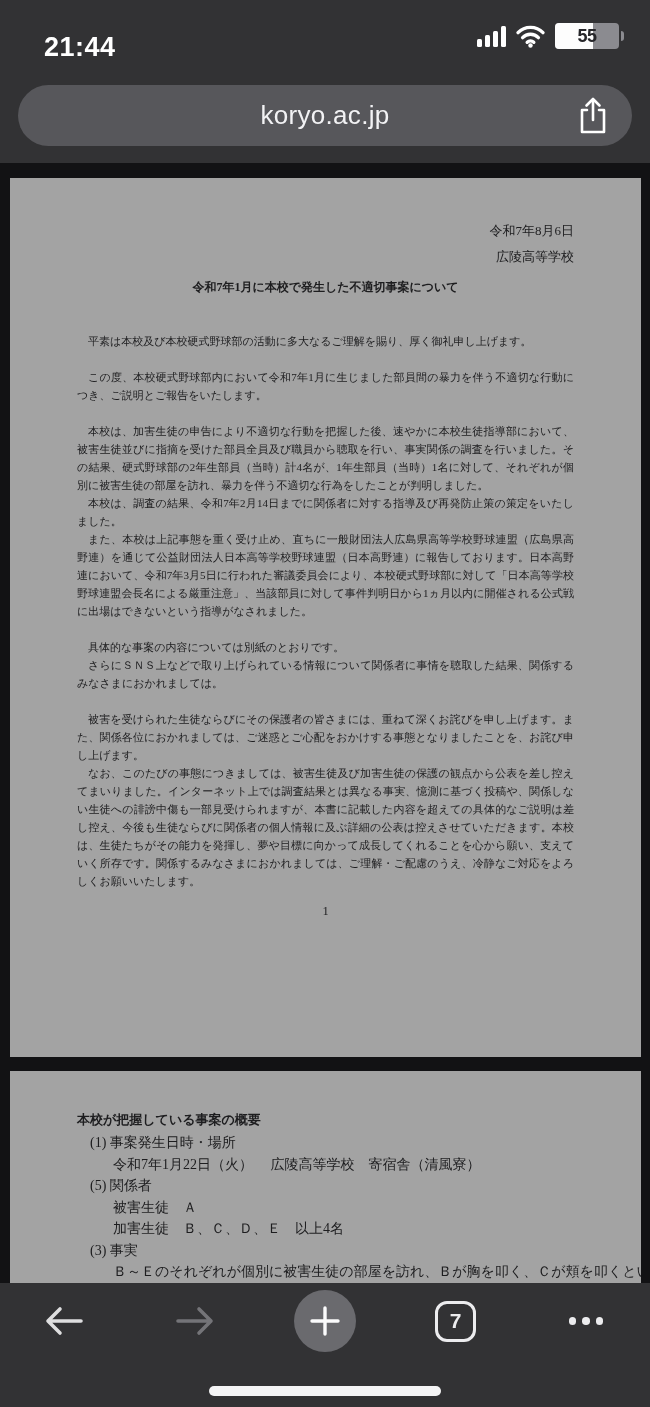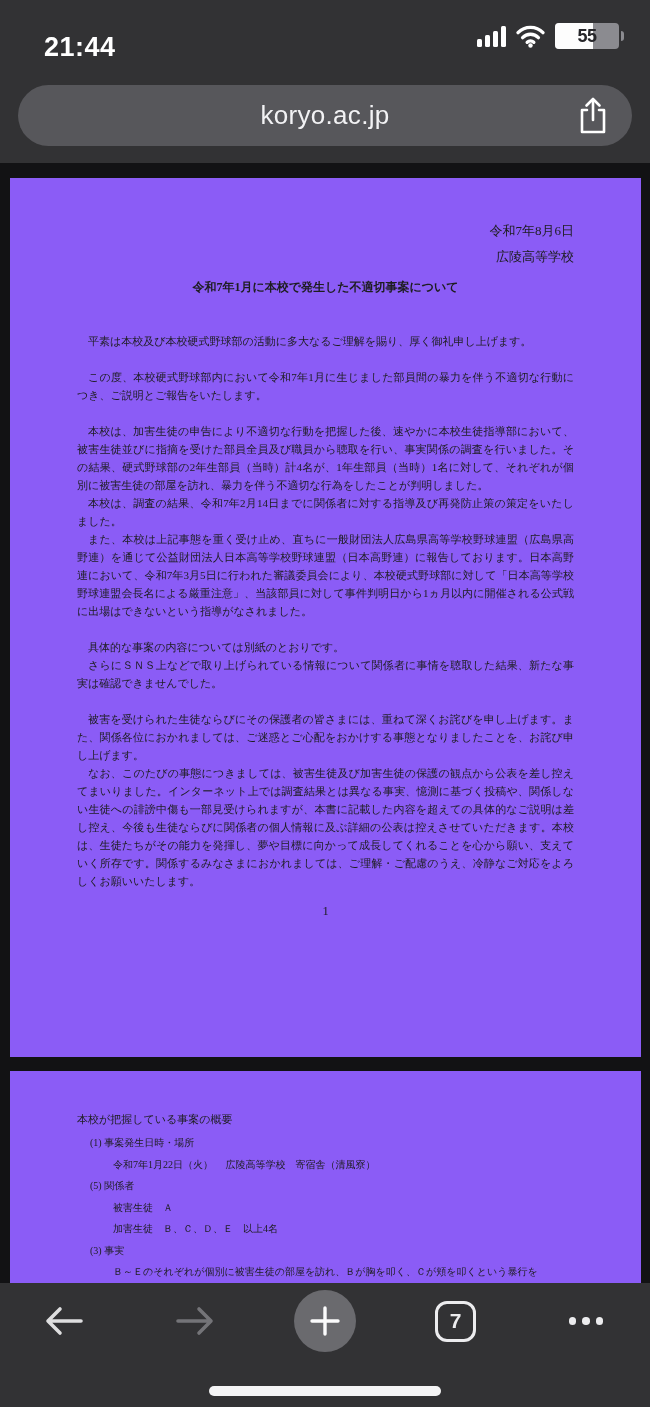--- a/index.html
+++ b/index.html
@@ -52,38 +52,38 @@
     color:#f2f2f4; font-size:26px; letter-spacing:.3px;
   }
   .share-btn {
     position:absolute; right:16px; top:8px; width:46px; height:46px;
     display:flex; align-items:center; justify-content:center;
   }
 
   
   .web-content { position:absolute; left:0; top:163px; width:650px; height:1244px; background:#121214; }
   .pdf-page {
-    position:absolute; left:10px; width:631px; background:#8b5cf6;
+    position:absolute; left:10px; width:631px; background:#a3a3a3;
     color:#1d1d1f;
     font-family:"Liberation Serif","DejaVu Serif",serif;
   }
   .page-1 { top:15px; height:879px; overflow:hidden; padding:40px 67px 0 67px; }
   .page-2 { top:908px; height:430px; overflow:hidden; padding:38px 67px 0 67px; }
 
   .doc-header { text-align:right; font-size:13px; line-height:26px; }
   .doc-title {
     text-align:center; font-weight:700; font-size:12px; line-height:26px; margin-top:4px;
   }
   .doc-body { margin-top:32px; font-size:11px; line-height:18px; text-align:justify; }
   .doc-body p { text-indent:1em; margin:0; }
   .doc-body p.gap-after { margin-bottom:18px; }
   .page-num { text-align:center; font-size:12.5px; margin-top:14px; }
 
-  .overview-heading { font-weight:400; font-size:11px; line-height:21px; }
-  .overview-list { font-size:10px; line-height:21.5px; margin-top:2px; }
+  .overview-heading { font-weight:700; font-size:13px; line-height:21px; }
+  .overview-list { font-size:14px; line-height:21.5px; margin-top:2px; }
   .overview-list div { white-space:nowrap; }
   .overview-list .indent-1 { padding-left:13px; }
   .overview-list .indent-2 { padding-left:36px; }
 
   
   .toolbar {
     position:absolute; left:0; top:1283px; width:650px; height:124px;
     background:#323234; z-index:20;
   }
   .toolbar-row {
@@ -164,21 +164,21 @@
         <p class="gap-after">この度、本校硬式野球部内において令和7年1月に生じました部員間の暴力を伴う不適切な行動につき、ご説明とご報告をいたします。</p>
 
         <p>本校は、加害生徒の申告により不適切な行動を把握した後、速やかに本校生徒指導部において、被害生徒並びに指摘を受けた部員全員及び職員から聴取を行い、事実関係の調査を行いました。その結果、硬式野球部の2年生部員（当時）計4名が、1年生部員（当時）1名に対して、それぞれが個別に被害生徒の部屋を訪れ、暴力を伴う不適切な行為をしたことが判明しました。</p>
 
         <p>本校は、調査の結果、令和7年2月14日までに関係者に対する指導及び再発防止策の策定をいたしました。</p>
 
         <p class="gap-after">また、本校は上記事態を重く受け止め、直ちに一般財団法人広島県高等学校野球連盟（広島県高野連）を通じて公益財団法人日本高等学校野球連盟（日本高野連）に報告しております。日本高野連において、令和7年3月5日に行われた審議委員会により、本校硬式野球部に対して「日本高等学校野球連盟会長名による厳重注意」、当該部員に対して事件判明日から1ヵ月以内に開催される公式戦に出場はできないという指導がなされました。</p>
 
         <p>具体的な事案の内容については別紙のとおりです。</p>
 
-        <p class="gap-after">さらにＳＮＳ上などで取り上げられている情報について関係者に事情を聴取した結果、新たな事実は確認できませんでした。</p>
+        <p class="gap-after">さらにＳＮＳ上などで取り上げられている情報について関係者に事情を聴取した結果、関係するみなさまにおかれましては。</p>
 
         <p>被害を受けられた生徒ならびにその保護者の皆さまには、重ねて深くお詫びを申し上げます。また、関係各位におかれましては、ご迷惑とご心配をおかけする事態となりましたことを、お詫び申し上げます。</p>
 
 
         <p>なお、このたびの事態につきましては、被害生徒及び加害生徒の保護の観点から公表を差し控えてまいりました。インターネット上では調査結果とは異なる事実、憶測に基づく投稿や、関係しない生徒への誹謗中傷も一部見受けられますが、本書に記載した内容を超えての具体的なご説明は差し控え、今後も生徒ならびに関係者の個人情報に及ぶ詳細の公表は控えさせていただきます。本校は、生徒たちがその能力を発揮し、夢や目標に向かって成長してくれることを心から願い、支えていく所存です。関係するみなさまにおかれましては、ご理解・ご配慮のうえ、冷静なご対応をよろしくお願いいたします。</p>
 
     </div>
     <div class="page-num">1</div>
   </div>
 

